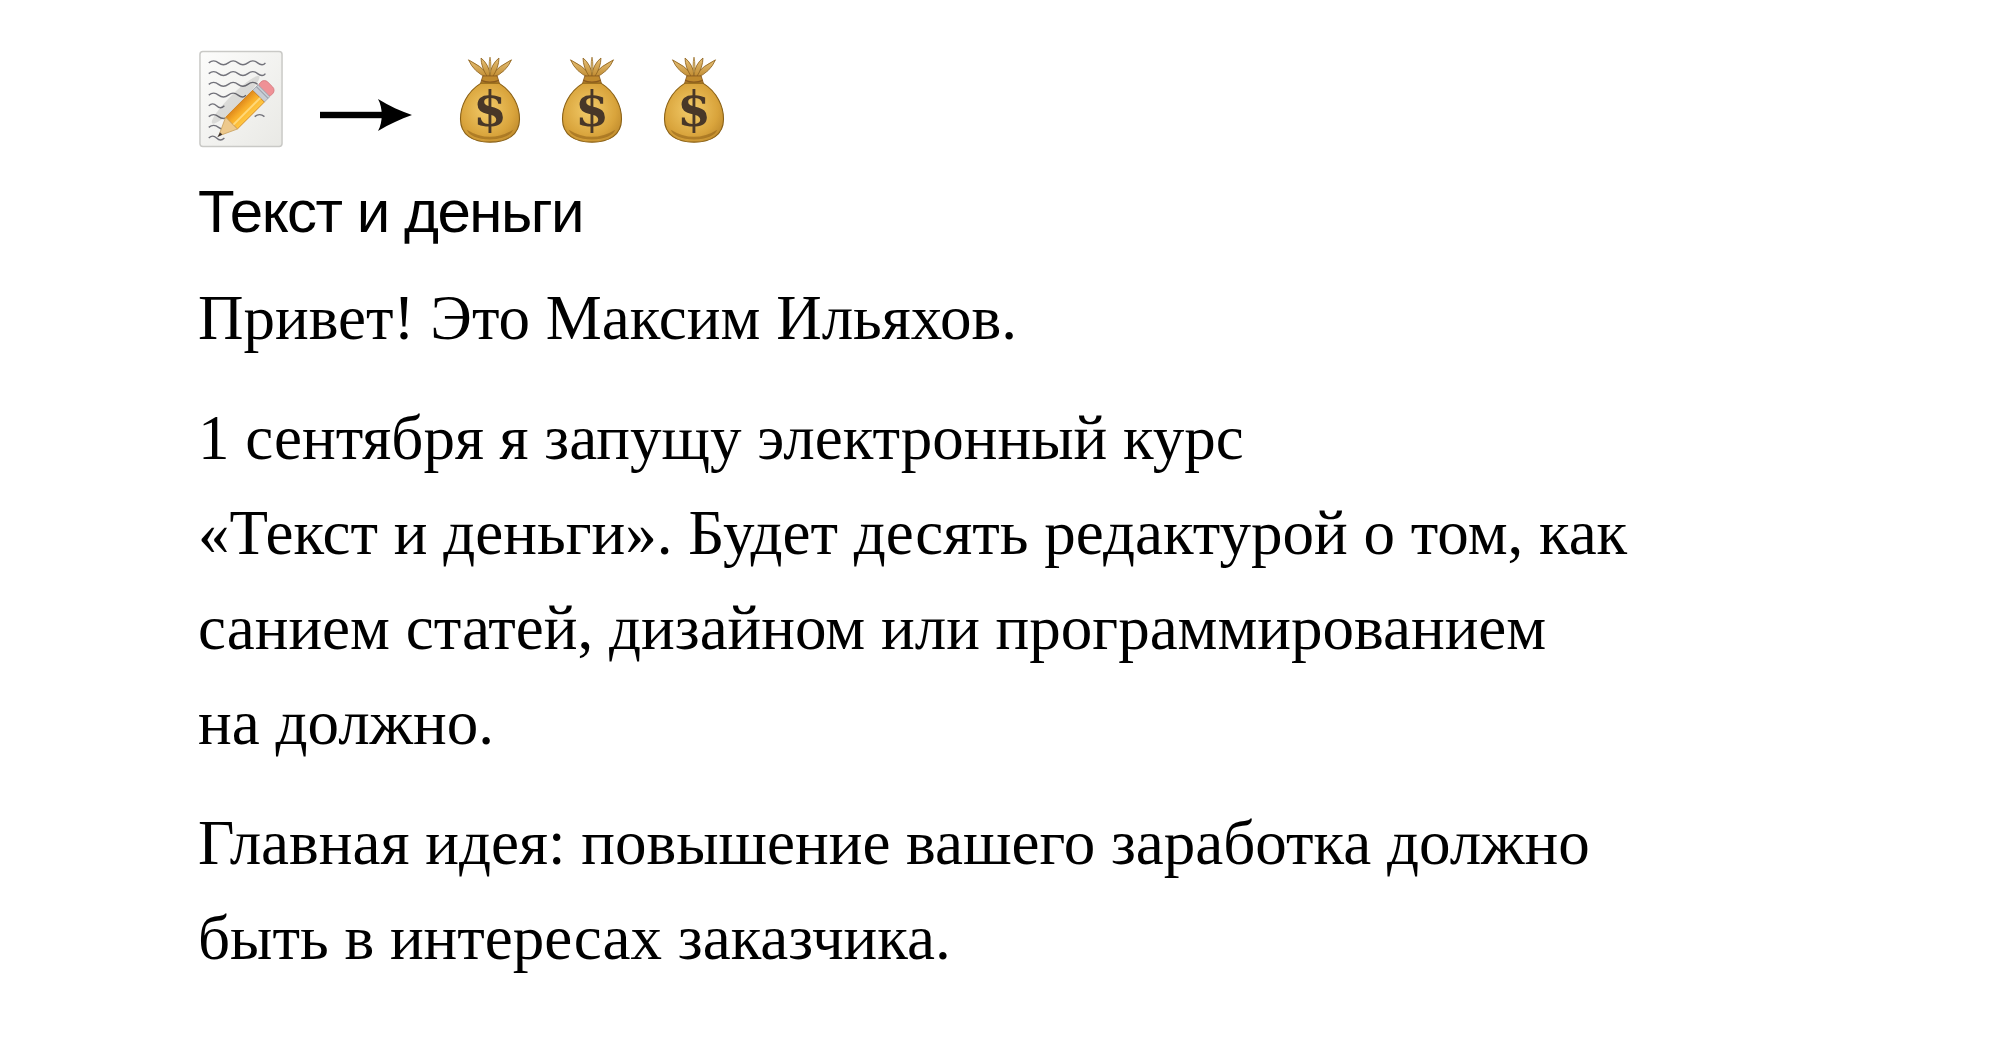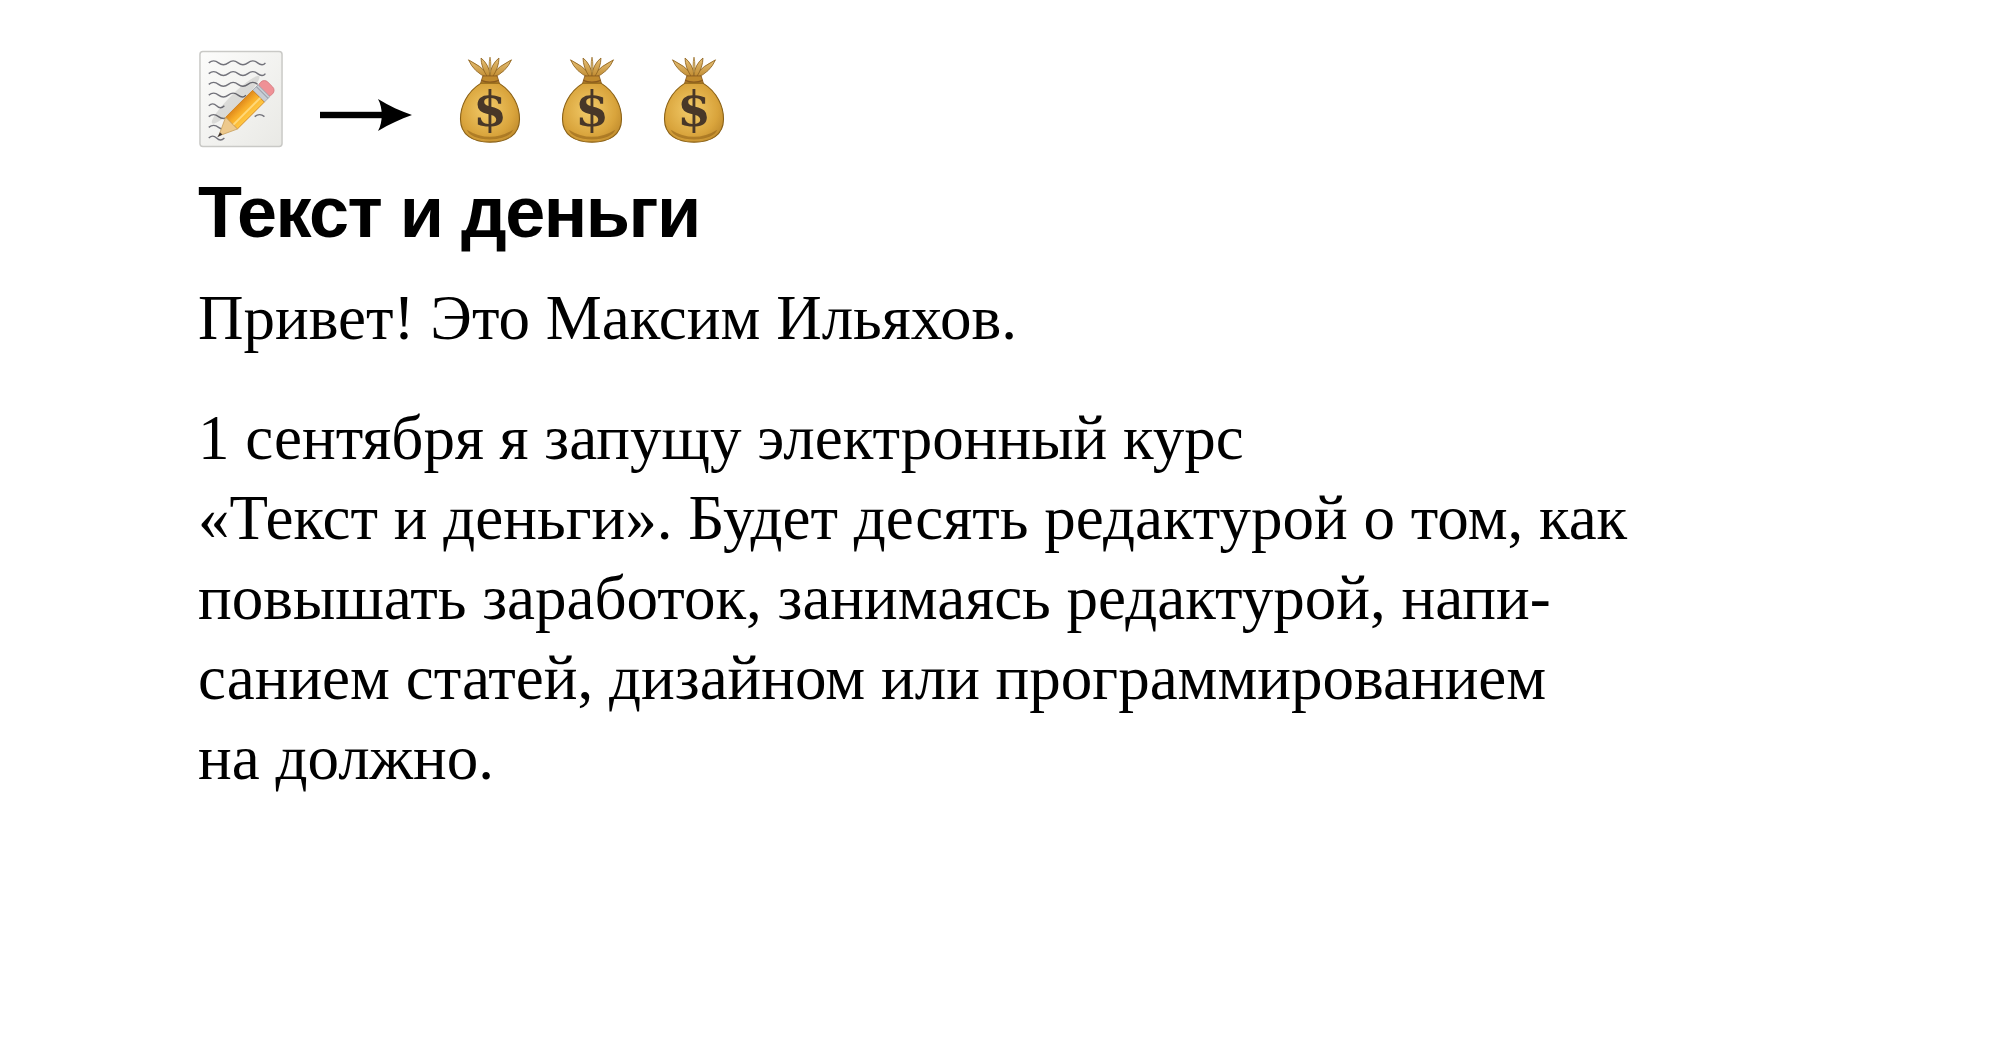--- a/index.html
+++ b/index.html
@@ -32,42 +32,43 @@
   .emoji-row .bag-wrap {
     width: 68px; height: 92px;
     margin-left: 34px;
     margin-bottom: 1px;
   }
   .emoji-row .bag-wrap.first { margin-left: 44px; }
   svg { display: block; }
   
   h1.title {
     font-family: "Liberation Sans", sans-serif;
-    font-weight: 700;
-    font-size: 72px;
+    font-weight: 400;
+    font-size: 60px;
     line-height: 104px;
     letter-spacing: -1.5px;
     margin: 12px 0 0 0;
     white-space: nowrap;
   }
   
   .intro {
     margin: 14px 4px 0 0;
     font-size: 63px;
     line-height: 80px;
     white-space: nowrap;
   }
   .para {
     margin: 40px 0 0 0;
     font-size: 63px;
     line-height: 80px;
   }
   .para .line {
     display: block;
     white-space: nowrap;
+    margin-top: 15px;
   }
 </style>
 </head>
 <body>
 
 <svg width="0" height="0" style="position:absolute" aria-hidden="true">
   <defs>
     <linearGradient id="paperGrad" x1="0" y1="0" x2="1" y2="1">
       <stop offset="0" stop-color="#fcfcfb"></stop>
       <stop offset="1" stop-color="#e9e9e5"></stop>
@@ -162,19 +163,22 @@
     </div>
   </div>
 
   <h1 class="title">Текст и деньги</h1>
 
   <p class="intro">Привет! Это Максим Ильяхов.</p>
 
   <p class="para">
     <span class="line">1 сентября я запущу электронный курс</span>
     <span class="line">«Текст и деньги». Будет десять редактурой о том, как</span>
-    <span class="line">повышать заработок, занимаясь редактурой, напи-</span>
     <span class="line">санием статей, дизайном или программированием</span>
     <span class="line">на должно.</span>
   </p>
 
+  <p class="para">
+    <span class="line">Главная идея: повышение вашего заработка должно</span>
+    <span class="line">быть в интересах заказчика.</span>
+  </p>
 
 </div>
 
 </body></html>

